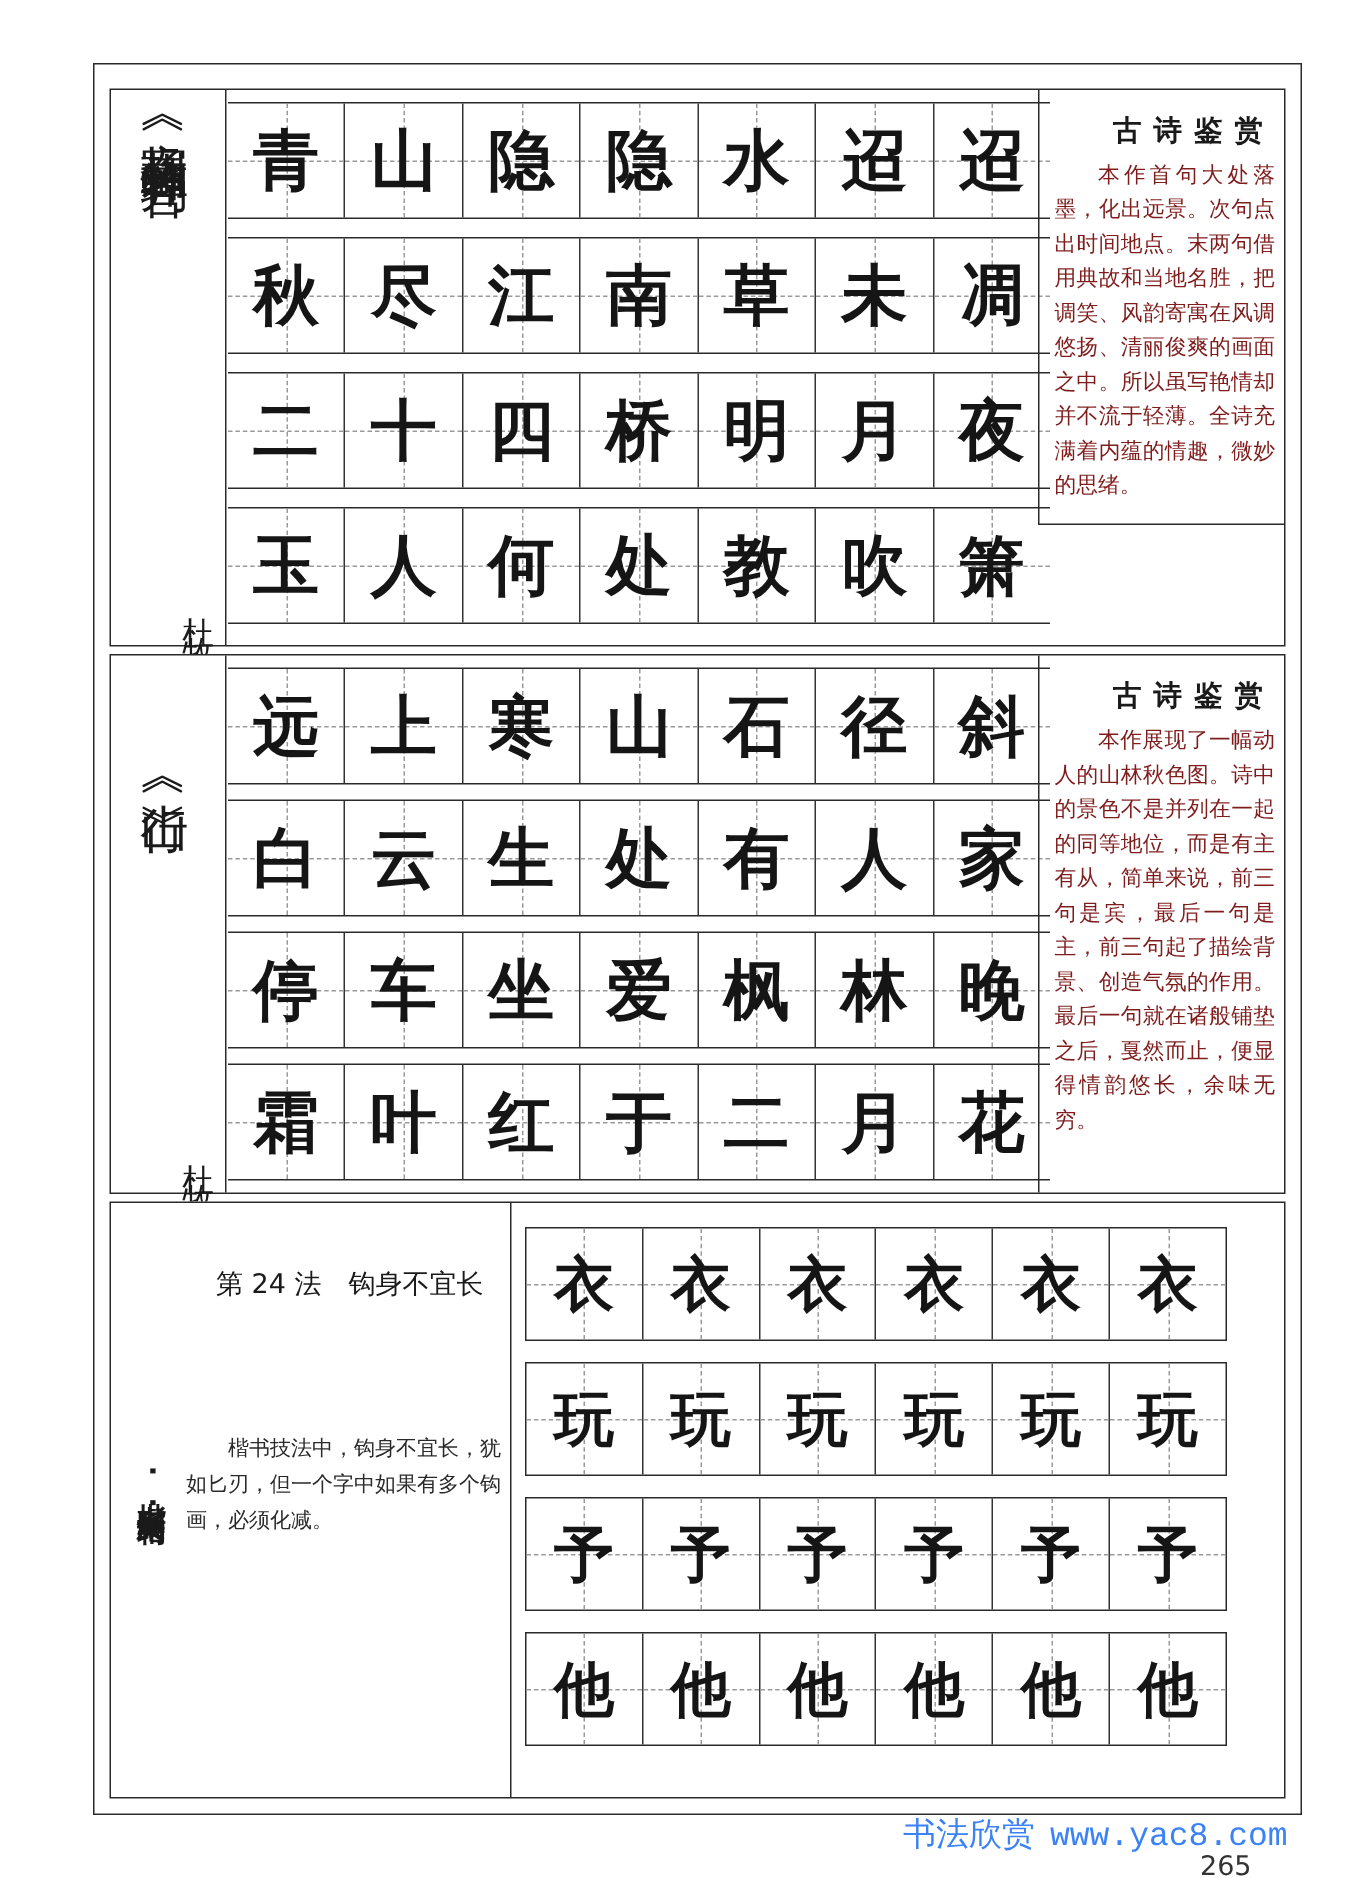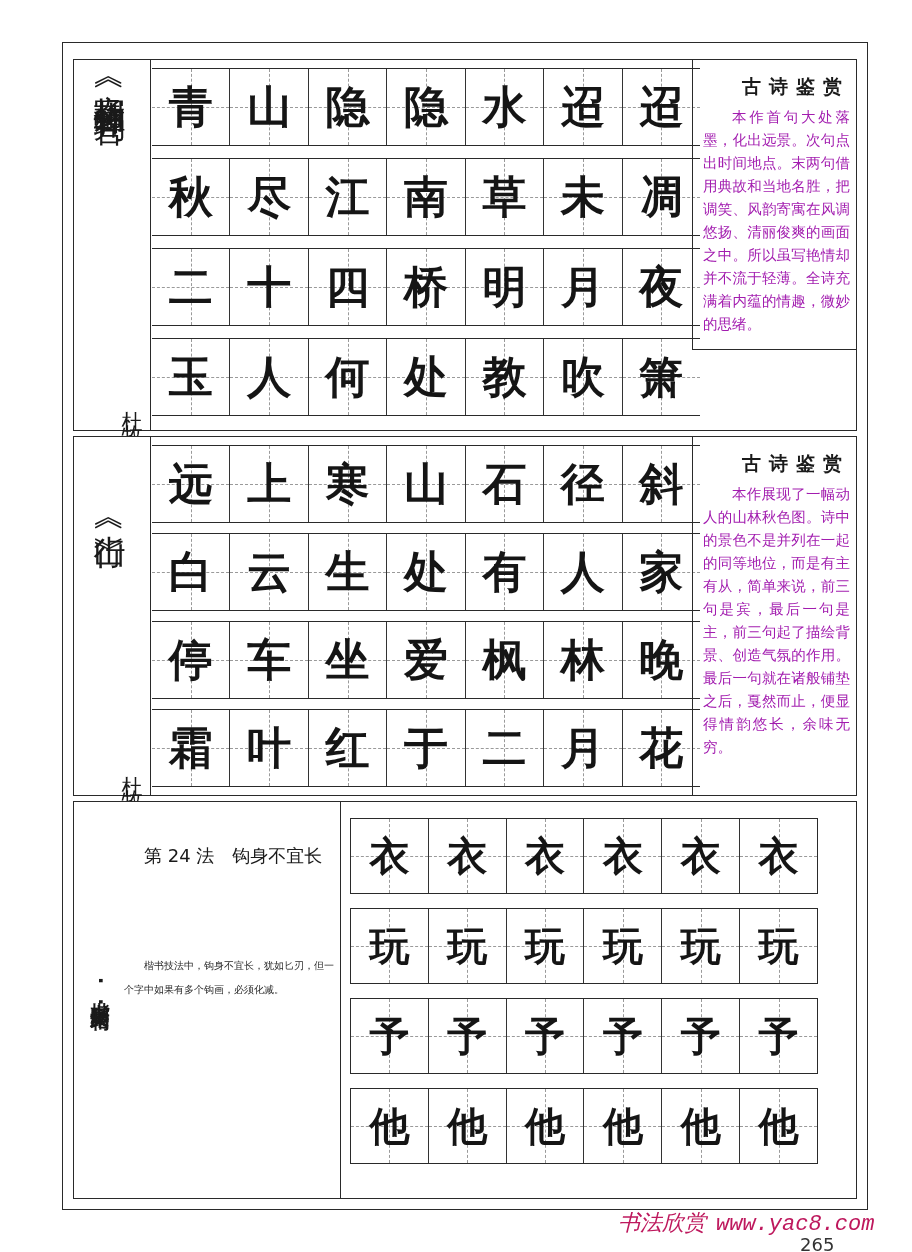--- a/index.html
+++ b/index.html
@@ -52,46 +52,45 @@
     position: absolute; right: 0; top: 0; width: 164px; bottom: 0; border-left: 1.5px solid #2a2a2a;
     padding: 14px 6px 0 10px; box-sizing: border-box;
   }
   .sec1 .appreciation { bottom: 80px; border-bottom: 1.5px solid #2a2a2a; }
   .sec2 .appreciation { bottom: 0; }
   .app-title {
     font-family: "DejaVu Sans", sans-serif; font-weight: bold; font-size: 19px; letter-spacing: 8px;
     text-align: right; margin-bottom: 6px;
   }
   .app-body {
-    font-size: 14.5px; line-height: 23px; text-indent: 2em; text-align: justify; color: #a21caf;
+    font-size: 14.5px; line-height: 23px; text-indent: 2em; text-align: justify; color: #7f1d1d;
   }
 
   .technique-col { position: absolute; left: 0; top: 0; bottom: 0; width: 266px; border-right: 1.5px solid #2a2a2a; }
   .tech-title {
     position: absolute; left: 70px; top: 42px; font-family: "DejaVu Sans", sans-serif; font-size: 18px; white-space: nowrap;
   }
   .tech-title .num { margin-right: 18px; }
   .tech-desc {
-    position: absolute; left: 50px; top: 152px; width: 210px; font-size: 10px; line-height: 24px;
+    position: absolute; left: 50px; top: 152px; width: 210px; font-size: 14px; line-height: 24px;
     text-indent: 2em; color: #2a2a2a;
   }
   .series-label {
     position: absolute; left: 14px; top: 175px; writing-mode: vertical-rl;
     font-family: "DejaVu Sans", sans-serif; font-size: 19px; letter-spacing: 2px; font-weight: bold;
   }
   .practice-area { position: absolute; left: 276px; top: 16px; width: 468px; }
   .practice-row {
     display: flex; height: 76px; margin-bottom: 14px; border: 1.5px solid #2a2a2a; box-sizing: border-box;
   }
   .practice-row .cell { font-size: 40px; }
 
   .watermark {
-    position: absolute; left: 618px; top: 1208px; color: #be185d; font-size: 22px; white-space: nowrap;
+    position: absolute; left: 602px; top: 1208px; color: #3b82f6; font-size: 22px; white-space: nowrap;
     font-family: "DejaVu Serif", serif;
-    font-style: italic;
   }
   .watermark .url { font-family: "Liberation Mono", monospace; font-size: 22px; margin-left: 10px; }
   .page-number {
     position: absolute; left: 800px; top: 1234px; font-family: "DejaVu Sans", sans-serif; font-size: 18px; color: #333;
   }
 </style>
 </head>
 <body>
 
 <div class="page-frame">

